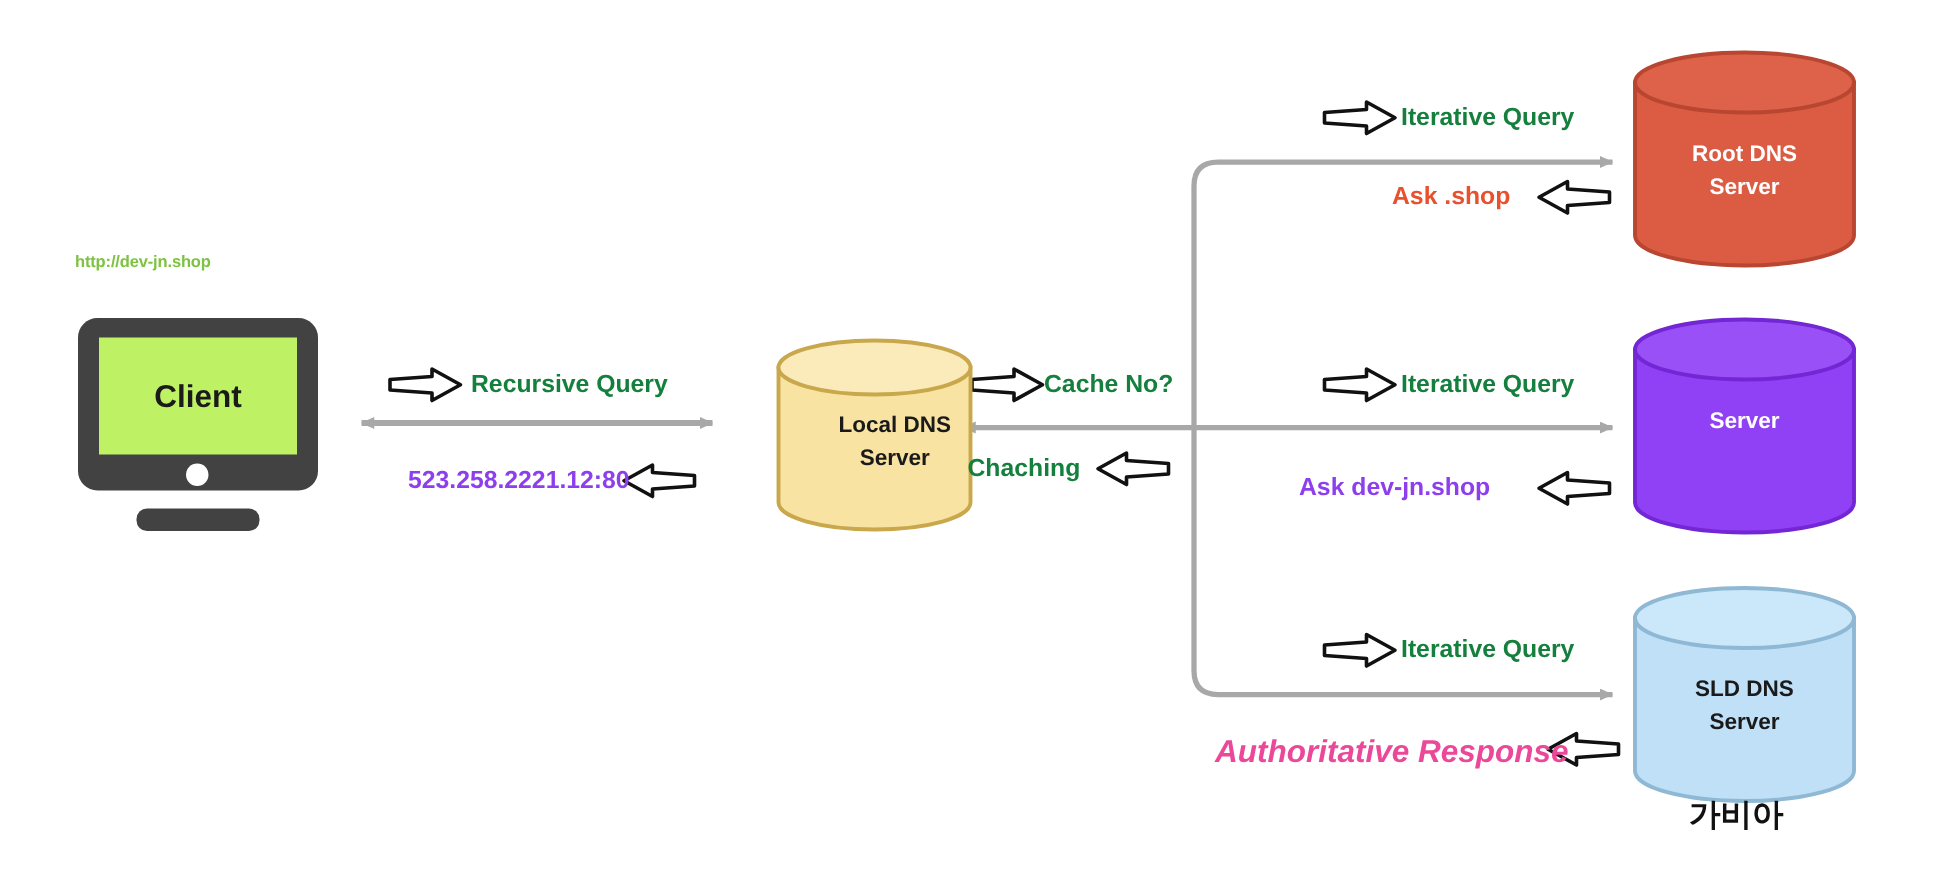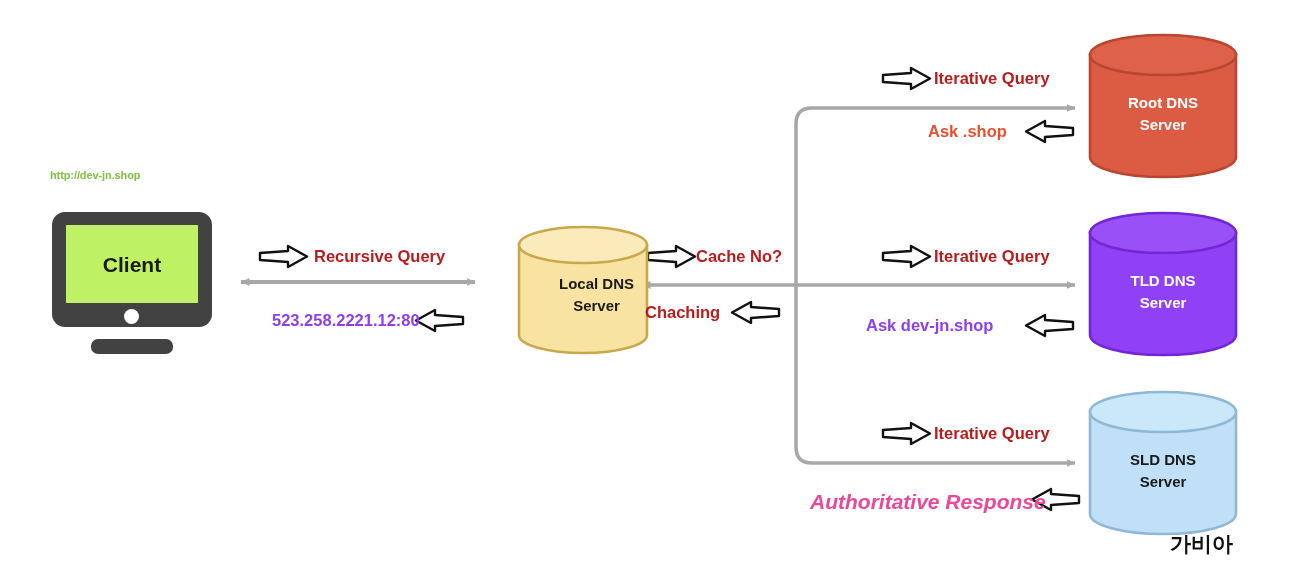--- a/index.html
+++ b/index.html
@@ -27,21 +27,21 @@
     color: #1a1a1a;
     line-height: 1;
   }
   .lbl-url {
     font-size: 11px;
     color: #7dc242;
     letter-spacing: -0.1px;
   }
   .lbl-flow {
     font-size: 16.5px;
-    color: #b91c1c;
+    color: #15803d;
   }
   .lbl-ip {
     font-size: 16.5px;
     color: #8d3fee;
     margin-left: 44px;
   }
   .lbl-askshop {
     font-size: 16.5px;
     color: #e8502e;
   }
@@ -50,21 +50,20 @@
     color: #8d3fee;
   }
   .lbl-auth {
     font-size: 21px;
     color: #ec4899;
     font-style: italic;
   }
   .lbl-gabia {
     font-size: 21px;
     color: #111111;
-    margin-left: 44px;
   }
 
   
   .glyph { position: absolute; }
 
   
   .monitor-body {
     position: absolute;
     background: #424242;
     border-radius: 13px;
@@ -212,21 +211,20 @@
       <div>Server</div>
     </div>
   </div>
 
   <div class="cyl" style="left:1088px;top:211px;width:150px;height:148px;">
     <svg style="width:150px;height:148px;display:block;" viewBox="0 0 150 148">
       <path d="M2,22 L2,124 A73,20 0 0 0 148,124 L148,22 Z" fill="#9141F5" stroke="#7327D4" stroke-width="2.6"></path>
       <ellipse cx="75" cy="22" rx="73" ry="20" fill="#9A50F7" stroke="#7327D4" stroke-width="2.6"></ellipse>
     </svg>
     <div class="cyl-label" style="top:59px;color:#ffffff;">
-      <div>TLD DNS</div>
       <div>Server</div>
     </div>
   </div>
 
   <div class="cyl" style="left:1088px;top:390px;width:150px;height:148px;">
     <svg style="width:150px;height:148px;display:block;" viewBox="0 0 150 148">
       <path d="M2,22 L2,124 A73,20 0 0 0 148,124 L148,22 Z" fill="#BFE0F7" stroke="#8FB8D4" stroke-width="2.6"></path>
       <ellipse cx="75" cy="22" rx="73" ry="20" fill="#CBE7FA" stroke="#8FB8D4" stroke-width="2.6"></ellipse>
     </svg>
     <div class="cyl-label" style="top:59px;color:#1a1a1a;">

